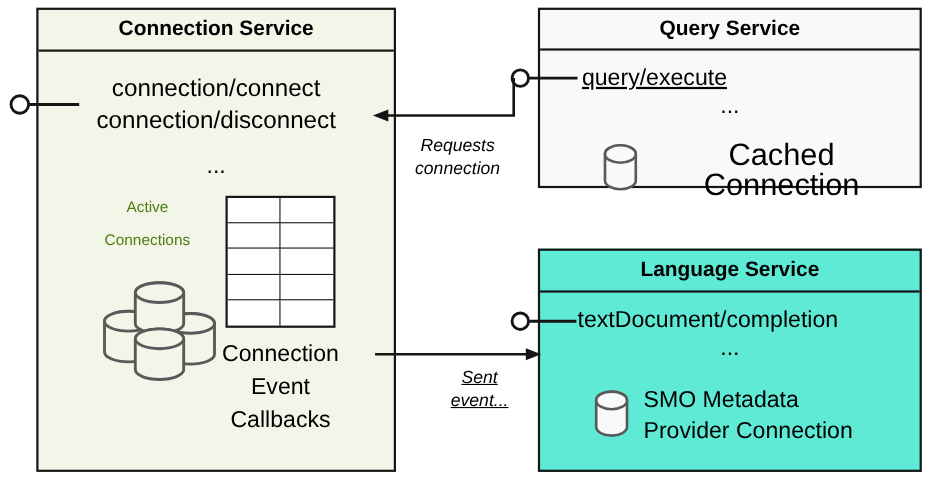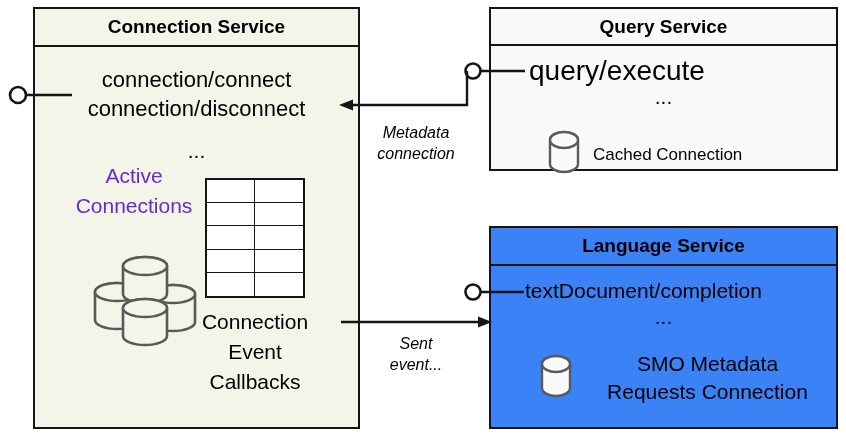--- a/index.html
+++ b/index.html
@@ -22,72 +22,72 @@
   
   #conn-box{left:33px;top:7px;width:327px;height:422px;background:#f2f5e8;}
   #conn-box .box-title{height:38px;}
   #conn-api{
     position:absolute;left:0;right:0;top:32px;
     text-align:center;font-size:22px;line-height:29px;color:#000;margin-top:24px;
   }
   #conn-dots{position:absolute;left:0;right:0;top:130px;text-align:center;font-size:21px;color:#000;}
 
   #active-label{
-    position:absolute;left:14px;top:152px;width:170px;
-    text-align:center;font-size:21px;line-height:30px;color:#6d28d9;
+    position:absolute;left:14px;top:164px;width:170px;
+    text-align:center;font-size:14px;line-height:30px;color:#4d7c0f;
   }
   #db-cluster{position:absolute;left:50px;top:243px;width:120px;height:100px;}
 
   #grid-table{
     position:absolute;left:170px;top:169px;width:100px;height:120px;
     background:#ffffff;border:2px solid #151515;box-sizing:border-box;
     display:grid;grid-template-columns:1fr 1fr;grid-template-rows:repeat(5,1fr);
   }
   #grid-table .cell{border-right:1.5px solid #151515;border-bottom:1.5px solid #151515;box-sizing:border-box;}
   #grid-table .cell:nth-child(2n){border-right:none;}
   #grid-table .cell:nth-last-child(-n+2){border-bottom:none;}
 
   #callbacks-label{
     position:absolute;left:155px;top:298px;width:130px;
     text-align:center;font-size:21px;line-height:30px;color:#000;
   }
 
   
   #query-box{left:489px;top:7px;width:349px;height:164px;background:#f8f9fb;}
   #query-box .box-title{height:37px;}
-  #query-api{position:absolute;left:38px;top:47px;font-size:28px;line-height:29px;color:#000;}
+  #query-api{position:absolute;left:38px;top:47px;font-size:21px;line-height:29px;color:#000;text-decoration:underline;}
   #query-dots{position:absolute;left:0;right:0;top:76px;text-align:center;font-size:21px;color:#000;}
   #query-cache{
     position:absolute;left:56px;top:119px;right:8px;height:52px;
     display:flex;align-items:center;gap:12px;
   }
   #query-cache .cyl-wrap{flex:0 0 auto;}
-  #query-cache .cyl-text{font-size:17px;line-height:27px;color:#000;text-align:center;}
-
-  
-  #lang-box{left:489px;top:226px;width:349px;height:203px;background:#3b82f6;}
+  #query-cache .cyl-text{font-size:28px;line-height:27px;color:#000;text-align:center;}
+
+  
+  #lang-box{left:489px;top:226px;width:349px;height:203px;background:#5eead4;}
   #lang-box .box-title{height:38px;}
   #lang-api{position:absolute;left:34px;top:48px;font-size:21px;line-height:29px;color:#000;}
   #lang-dots{position:absolute;left:0;right:0;top:77px;text-align:center;font-size:21px;color:#000;}
   #lang-db{
     position:absolute;left:48px;top:115px;right:6px;height:70px;
     display:flex;align-items:center;gap:12px;
   }
   #lang-db .cyl-wrap{flex:0 0 auto;}
-  #lang-db .cyl-text{font-size:21px;line-height:28px;color:#000;text-align:center;flex:1;}
+  #lang-db .cyl-text{font-size:21px;line-height:28px;color:#000;text-align:left;flex:1;}
 
   
   #wires{position:absolute;left:0;top:0;width:846px;height:436px;pointer-events:none;}
 
   .edge-label{
     position:absolute;font-style:italic;font-size:16px;line-height:21px;
     color:#000;text-align:center;
   }
   #label-requests{left:358px;top:122px;width:116px;}
-  #label-sent{left:348px;top:333px;width:136px;}
+  #label-sent{left:368px;top:333px;width:136px;text-decoration:underline;}
 </style>
 </head>
 <body>
 
 <div id="canvas">
 
   <div class="box" id="conn-box">
     <div class="box-title">Connection Service</div>
 
     <div id="conn-api">
@@ -169,21 +169,21 @@
       <span class="cyl-wrap">
         <svg width="34" height="46" viewBox="0 0 34 46">
           <g fill="#f8f9fb" stroke="#595959" stroke-width="2.4">
             <path d="M3,11 a14,8 0 0 1 28,0 v24 a14,8 0 0 1 -28,0 z"></path>
             <ellipse cx="17" cy="11" rx="14" ry="8"></ellipse>
           </g>
         </svg>
       </span>
       <span class="cyl-text">
         <span style="display:block">SMO Metadata</span>
-        <span style="display:block">Requests Connection</span>
+        <span style="display:block">Provider Connection</span>
       </span>
     </div>
   </div>
 
   <svg id="wires">
 
     <g>
       <line x1="27" y1="95" x2="72" y2="95" stroke="#151515" stroke-width="2.6"></line>
       <circle cx="18" cy="95" r="8" fill="#ffffff" stroke="#151515" stroke-width="2.6"></circle>
     </g>
@@ -203,21 +203,21 @@
       <path d="M339,105 L353,99.5 L353,110.5 Z" fill="#151515"></path>
     </g>
 
     <g>
       <path d="M341,322 L483,322" fill="none" stroke="#151515" stroke-width="2.4"></path>
       <path d="M492,322 L478,316.5 L478,327.5 Z" fill="#151515"></path>
     </g>
   </svg>
 
   <div class="edge-label" id="label-requests">
-    <div>Metadata</div>
+    <div>Requests</div>
     <div>connection</div>
   </div>
 
   <div class="edge-label" id="label-sent">
     <div>Sent</div>
     <div>event...</div>
   </div>
 
 </div>
 

